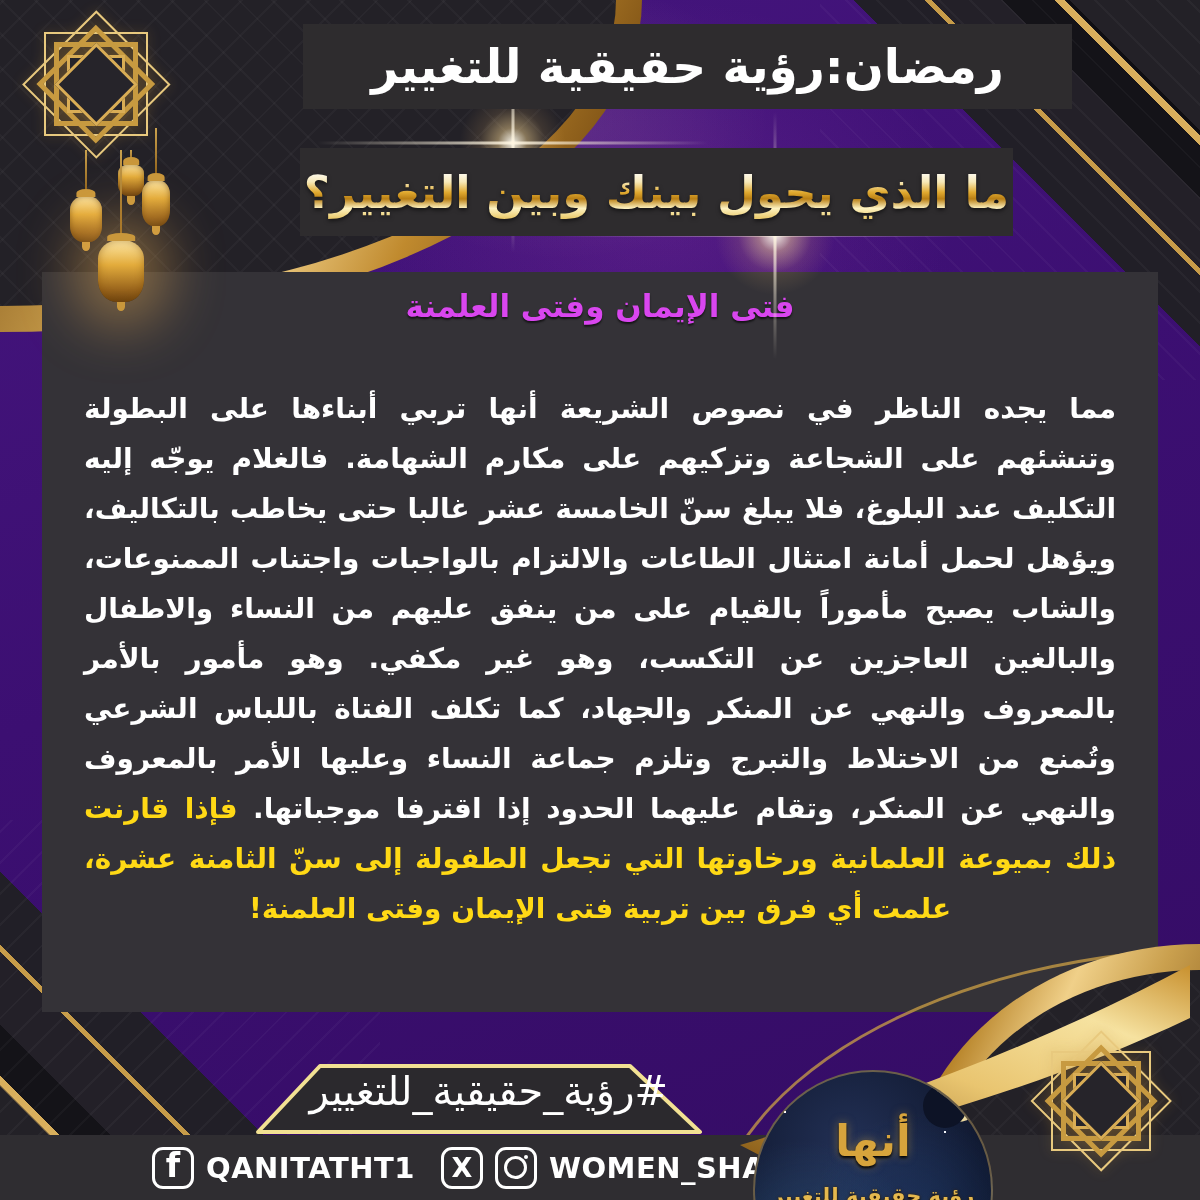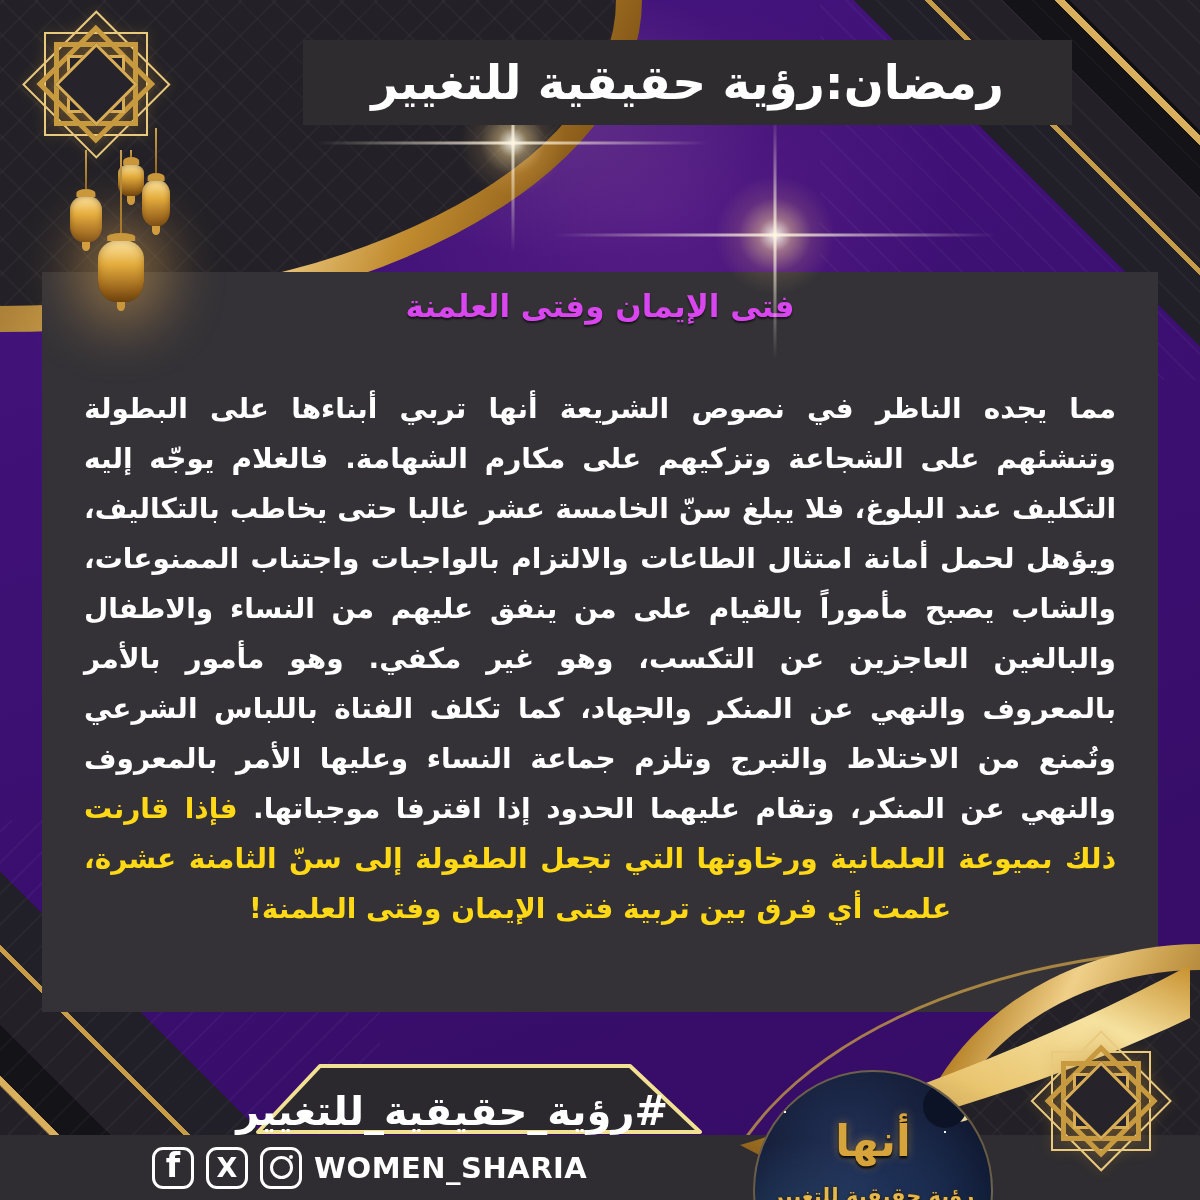--- a/index.html
+++ b/index.html
@@ -55,42 +55,42 @@
 
   
   .flare{position:absolute;z-index:3;pointer-events:none;}
   .flare .core{position:absolute;inset:0;background:radial-gradient(circle,rgba(255,252,240,0.95) 0%,rgba(255,220,150,0.45) 18%,rgba(255,200,120,0.12) 40%,transparent 65%);}
   .flare .ray-h{position:absolute;left:-120%;right:-120%;top:50%;height:3px;transform:translateY(-50%);
     background:linear-gradient(90deg,transparent,rgba(255,246,225,0.85),transparent);}
   .flare .ray-v{position:absolute;top:-45%;bottom:-45%;left:50%;width:3px;transform:translateX(-50%);
     background:linear-gradient(180deg,transparent,rgba(255,246,225,0.8),transparent);}
 
   
-  .title-box{position:absolute;left:303px;top:40px;width:769px;height:85px;background:#2e2c2e;z-index:5;
+  .title-box{position:absolute;left:303px;top:24px;width:769px;height:85px;background:#2e2c2e;z-index:5;
     display:flex;align-items:center;justify-content:center;}
   .title-text{color:#fff;font-size:47px;font-weight:bold;white-space:nowrap;}
   .subtitle-box{position:absolute;left:300px;top:148px;width:713px;height:88px;background:#2e2c2e;z-index:5;
     display:flex;align-items:center;justify-content:center;}
   .subtitle-text{font-size:45px;font-weight:bold;white-space:nowrap;color:#f0c75a;
     background:linear-gradient(180deg,#ffffff 8%,#f7e9b8 30%,#e0a92f 50%,#b97f15 62%,#fdf2c0 80%,#e9c766 100%);
     -webkit-background-clip:text;background-clip:text;-webkit-text-fill-color:transparent;
     filter:drop-shadow(0 2px 2px rgba(0,0,0,0.55));}
 
   
   .content-box{position:absolute;left:42px;top:272px;width:1116px;height:740px;background:#343237;z-index:2;box-sizing:border-box;}
   .article-heading{margin:16px 0 0;text-align:center;font-size:31px;font-weight:bold;color:#d946ef;
     text-shadow:0 2px 2px rgba(0,0,0,0.6);}
   .article-body{margin:60px 0 0;padding:0 42px;direction:rtl;text-align:justify;text-align-last:center;
     color:#ffffff;font-size:28px;font-weight:bold;line-height:50px;}
   .article-body .hl{color:#ffd915;}
 
   
   .hashtag-wrap{position:absolute;left:248px;top:1058px;width:470px;height:80px;z-index:6;}
   .hashtag-text{position:absolute;left:70px;top:10px;width:350px;text-align:left;color:#fff;
-    font-size:40px;font-weight:bold;direction:rtl;white-space:nowrap;margin-top:20px;}
+    font-size:40px;font-weight:normal;direction:rtl;white-space:nowrap;}
 
   
   .swoosh{position:absolute;left:720px;top:940px;z-index:5;}
 
   
   .social-bar{position:absolute;left:0;top:1135px;width:1200px;height:65px;background:#2f2d31;z-index:4;
     display:flex;align-items:center;gap:12px;padding-left:152px;box-sizing:border-box;}
   .icon-box{width:42px;height:42px;border:3px solid #fff;border-radius:11px;box-sizing:border-box;
     display:flex;align-items:center;justify-content:center;color:#fff;font-weight:bold;position:relative;flex:0 0 auto;}
   .icon-box.fb span{font-size:33px;line-height:1;transform:translateY(-2px);}
@@ -170,20 +170,23 @@
   </div>
   <div class="flare" style="left:710px;top:170px;width:130px;height:130px;">
     <span class="core"></span>
       <span class="ray-h"></span>
       <span class="ray-v"></span>
   </div>
 
   <div class="title-box">
     <div class="title-text" dir="rtl">رمضان:رؤية حقيقية للتغيير</div>
   </div>
+  <div class="subtitle-box">
+    <div class="subtitle-text" dir="rtl">ما الذي يحول بينك وبين التغيير؟</div>
+  </div>
 
   <div class="content-box">
     <h2 class="article-heading" dir="rtl">فتى الإيمان وفتى العلمنة</h2>
     <p class="article-body" dir="rtl"><span>مما يجده الناظر في نصوص الشريعة أنها تربي أبناءها على البطولة وتنشئهم على الشجاعة وتزكيهم على مكارم الشهامة. فالغلام يوجّه إليه التكليف عند البلوغ، فلا يبلغ سنّ الخامسة عشر غالبا حتى يخاطب بالتكاليف، ويؤهل لحمل أمانة امتثال الطاعات والالتزام بالواجبات واجتناب الممنوعات، والشاب يصبح مأموراً بالقيام على من ينفق عليهم من النساء والاطفال والبالغين العاجزين عن التكسب، وهو غير مكفي. وهو مأمور بالأمر بالمعروف والنهي عن المنكر والجهاد، كما تكلف الفتاة باللباس الشرعي وتُمنع من الاختلاط والتبرج وتلزم جماعة النساء وعليها الأمر بالمعروف والنهي عن المنكر، وتقام عليهما الحدود إذا اقترفا موجباتها. </span><span class="hl">فإذا قارنت ذلك بميوعة العلمانية ورخاوتها التي تجعل الطفولة إلى سنّ الثامنة عشرة، علمت أي فرق بين تربية فتى الإيمان وفتى العلمنة!</span></p>
   </div>
 
   <svg class="swoosh" width="480" height="260" viewBox="0 0 480 260">
     <defs>
       <linearGradient id="gswoosh" x1="0" y1="1" x2="1" y2="0">
         <stop offset="0" stop-color="#8a5c16"></stop>
@@ -199,20 +202,21 @@
     <svg width="470" height="80" viewBox="0 0 470 80">
       <polygon points="72,8 382,8 452,74 10,74" fill="#2b292d" stroke="#f2e193" stroke-width="4" stroke-linejoin="round"></polygon>
     </svg>
     <div class="hashtag-text" dir="rtl">#رؤية_حقيقية_للتغيير</div>
   </div>
 
   <div class="social-bar">
     <span class="icon-box fb">
         <span>f</span>
       </span>
+    <span class="handle">QANITATHT1</span>
     <span class="icon-box xx">
         <span>X</span>
       </span>
     <span class="icon-box ig">
         <span class="ig-lens"></span>
         <span class="ig-dot"></span>
       </span>
     <span class="handle">WOMEN_SHARIA</span>
   </div>
 

